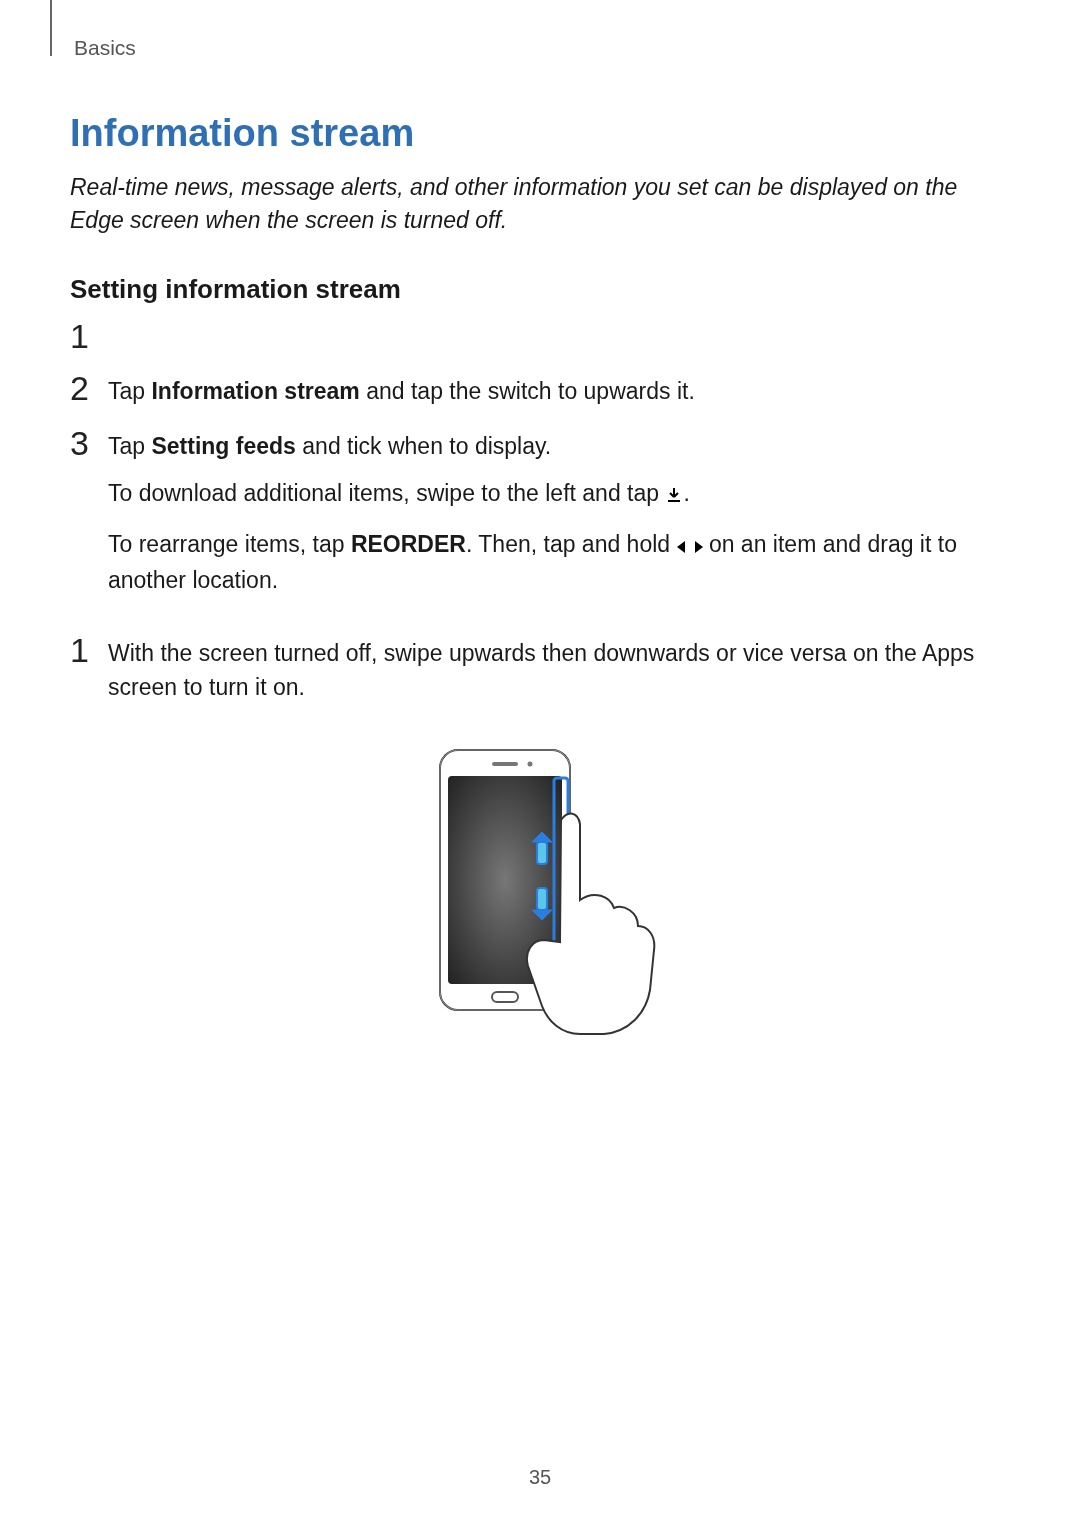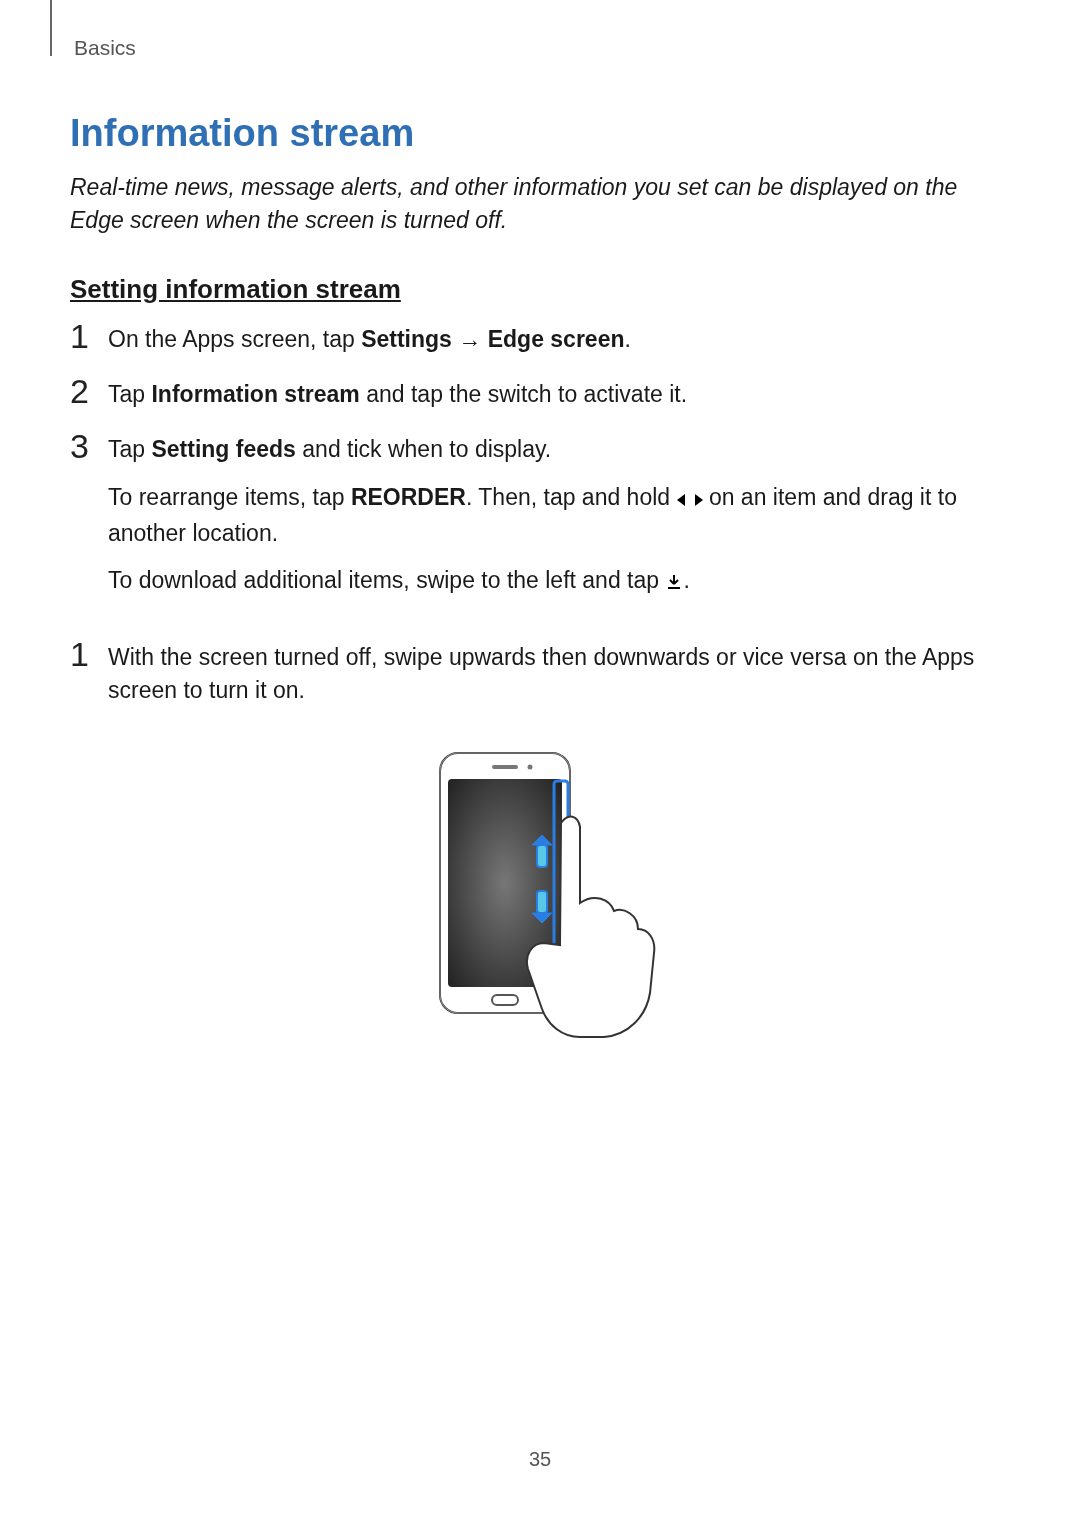--- a/index.html
+++ b/index.html
@@ -2,80 +2,77 @@
 <html><head>
 <meta charset="utf-8">
 <style>
   * { box-sizing: border-box; margin: 0; padding: 0; }
   html, body { width: 1080px; height: 1527px; background: #fff; font-family: "Segoe UI", "Helvetica Neue", Arial, sans-serif; color: #1a1a1a; }
   .page { position: relative; width: 1080px; height: 1527px; padding: 36px 70px 0 70px; }
   .header-rule { position: absolute; left: 24px; top: 0; width: 28px; height: 56px; border-right: 2px solid #666; }
   .chapter { font-size: 21px; color: #555; margin-left: 4px; margin-bottom: 52px; }
   .h1 { color: #2f6fb3; font-size: 38px; font-weight: 700; margin-bottom: 16px; }
   .intro { font-size: 23px; line-height: 1.45; margin-bottom: 36px; font-style: italic; }
-  .h2 { font-size: 26px; font-weight: 700; margin-bottom: 14px; text-decoration: underline; }
+  .h2 { font-size: 26px; font-weight: 700; margin-bottom: 14px; }
   .para { font-size: 23px; line-height: 1.45; margin-bottom: 28px; }
   .steps { list-style: none; margin-bottom: 36px; }
   .steps > li { display: flex; align-items: flex-start; margin-bottom: 18px; }
   .stepnum { font-size: 34px; font-weight: 400; width: 38px; flex-shrink: 0; line-height: 1; color: #222; }
   .stepbody { font-size: 23px; line-height: 1.45; padding-top: 4px; }
   .stepbody .sub { margin-top: 14px; }
   .bold { font-weight: 700; }
   .icon-inline { display: inline-block; vertical-align: -3px; }
   .illustration { width: 100%; text-align: center; margin-top: 18px; }
   .illustration svg { display: inline-block; }
-  .page-number { position: absolute; bottom: 56px; left: 0; width: 100%; text-align: center; font-size: 20px; color: #555; }
+  .page-number { position: absolute; bottom: 38px; left: 0; width: 100%; text-align: center; font-size: 20px; color: #555; }
 </style>
 </head>
 <body>
 
 <div class="page">
   <div class="header-rule"></div>
   <div class="chapter">Basics</div>
 
   <h1 class="h1">Information stream</h1>
   <p class="intro">Real-time news, message alerts, and other information you set can be displayed on the Edge screen when the screen is turned off.</p>
 
   <h2 class="h2">Setting information stream</h2>
 
   <ol class="steps">
     <li>
       <span class="stepnum">1</span>
-      <span class="stepbody">
-        <span>On the Apps screen, tap </span><span class="bold">Settings</span><span> → </span><span class="bold">Edge screen</span><span>.</span>
-      </span>
     </li>
     <li>
       <span class="stepnum">2</span>
       <span class="stepbody">
-        <span>Tap </span><span class="bold">Information stream</span><span> and tap the switch to activate it.</span>
+        <span>Tap </span><span class="bold">Information stream</span><span> and tap the switch to upwards it.</span>
       </span>
     </li>
     <li>
       <span class="stepnum">3</span>
       <span class="stepbody">
         <span>Tap </span><span class="bold">Setting feeds</span><span> and tick when to display.</span>
+        <div class="sub">
+          <span>To download additional items, swipe to the left and tap </span>
+          <span class="icon-inline">
+            <svg width="18" height="18" viewBox="0 0 18 18">
+              <path d="M9 2 L9 11 M9 11 L5 7 M9 11 L13 7" stroke="#000" stroke-width="2" fill="none"></path>
+              <line x1="3" y1="15" x2="15" y2="15" stroke="#000" stroke-width="2"></line>
+            </svg>
+          </span><span>.</span>
+        </div>
         <div class="sub">
           <span>To rearrange items, tap </span><span class="bold">REORDER</span><span>. Then, tap and hold </span>
           <span class="icon-inline">
             <svg width="26" height="16" viewBox="0 0 26 16">
               <polygon points="0,8 8,2 8,14" fill="#000"></polygon>
               <polygon points="26,8 18,2 18,14" fill="#000"></polygon>
             </svg>
           </span>
           <span> on an item and drag it to another location.</span>
-        </div>
-        <div class="sub">
-          <span>To download additional items, swipe to the left and tap </span>
-          <span class="icon-inline">
-            <svg width="18" height="18" viewBox="0 0 18 18">
-              <path d="M9 2 L9 11 M9 11 L5 7 M9 11 L13 7" stroke="#000" stroke-width="2" fill="none"></path>
-              <line x1="3" y1="15" x2="15" y2="15" stroke="#000" stroke-width="2"></line>
-            </svg>
-          </span><span>.</span>
         </div>
       </span>
     </li>
   </ol>
 
   <ol class="steps">
     <li>
       <span class="stepnum">1</span>
       <span class="stepbody">With the screen turned off, swipe upwards then downwards or vice versa on the Apps screen to turn it on.</span>
     </li>

